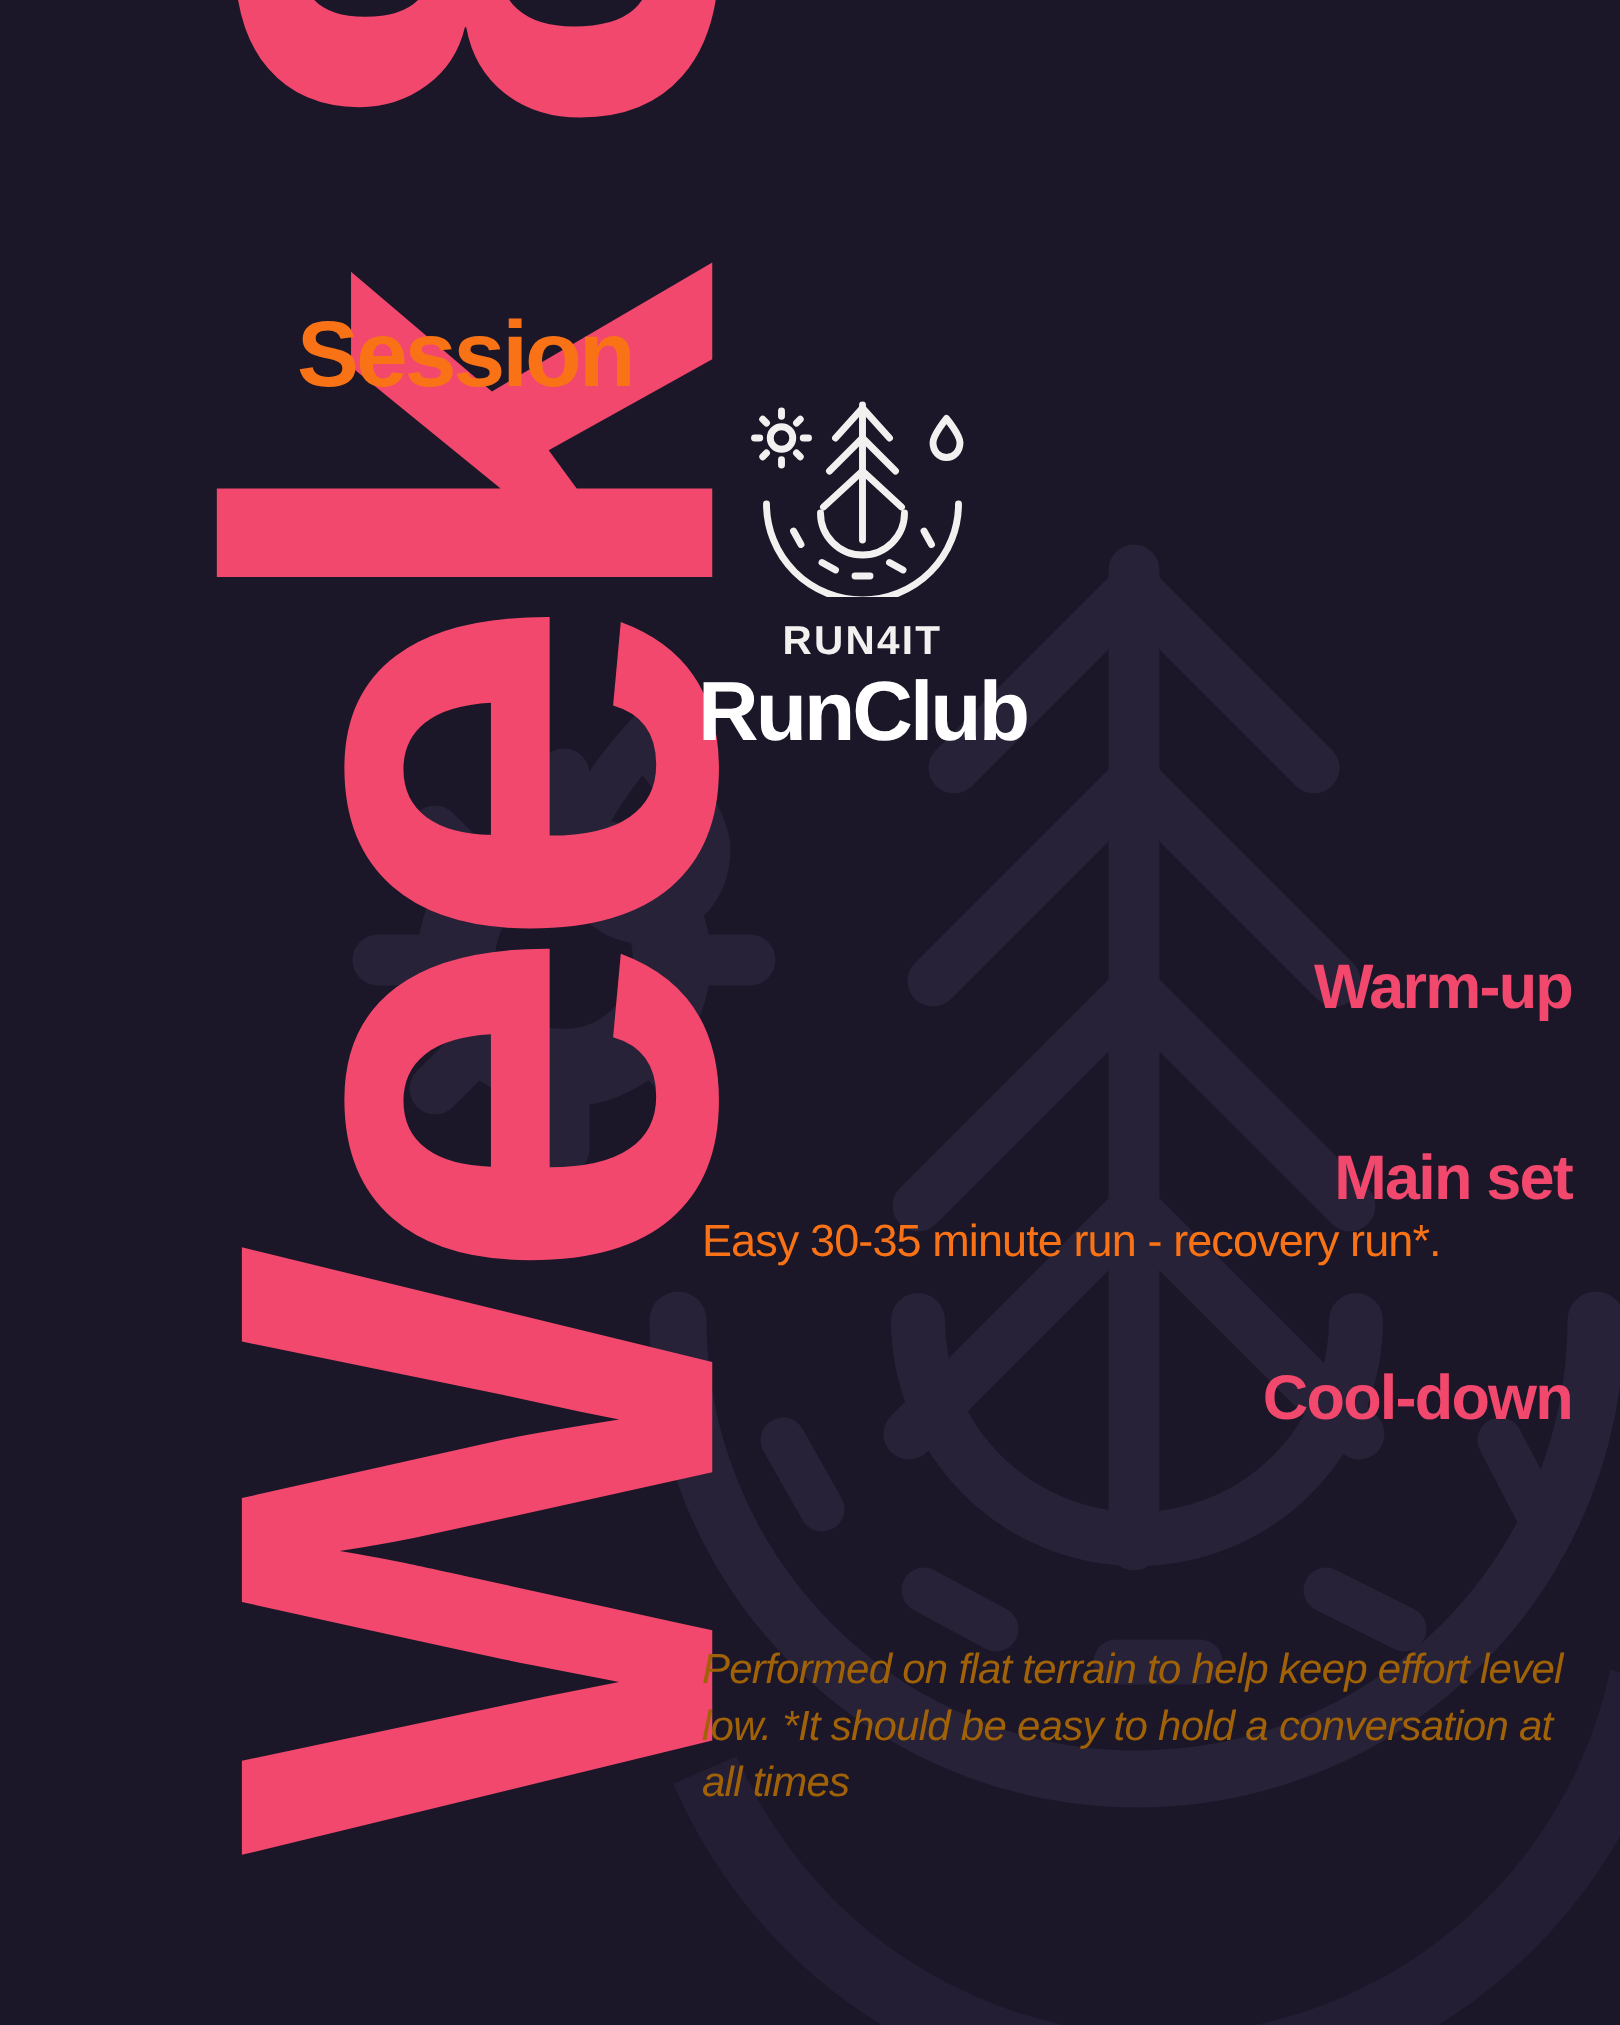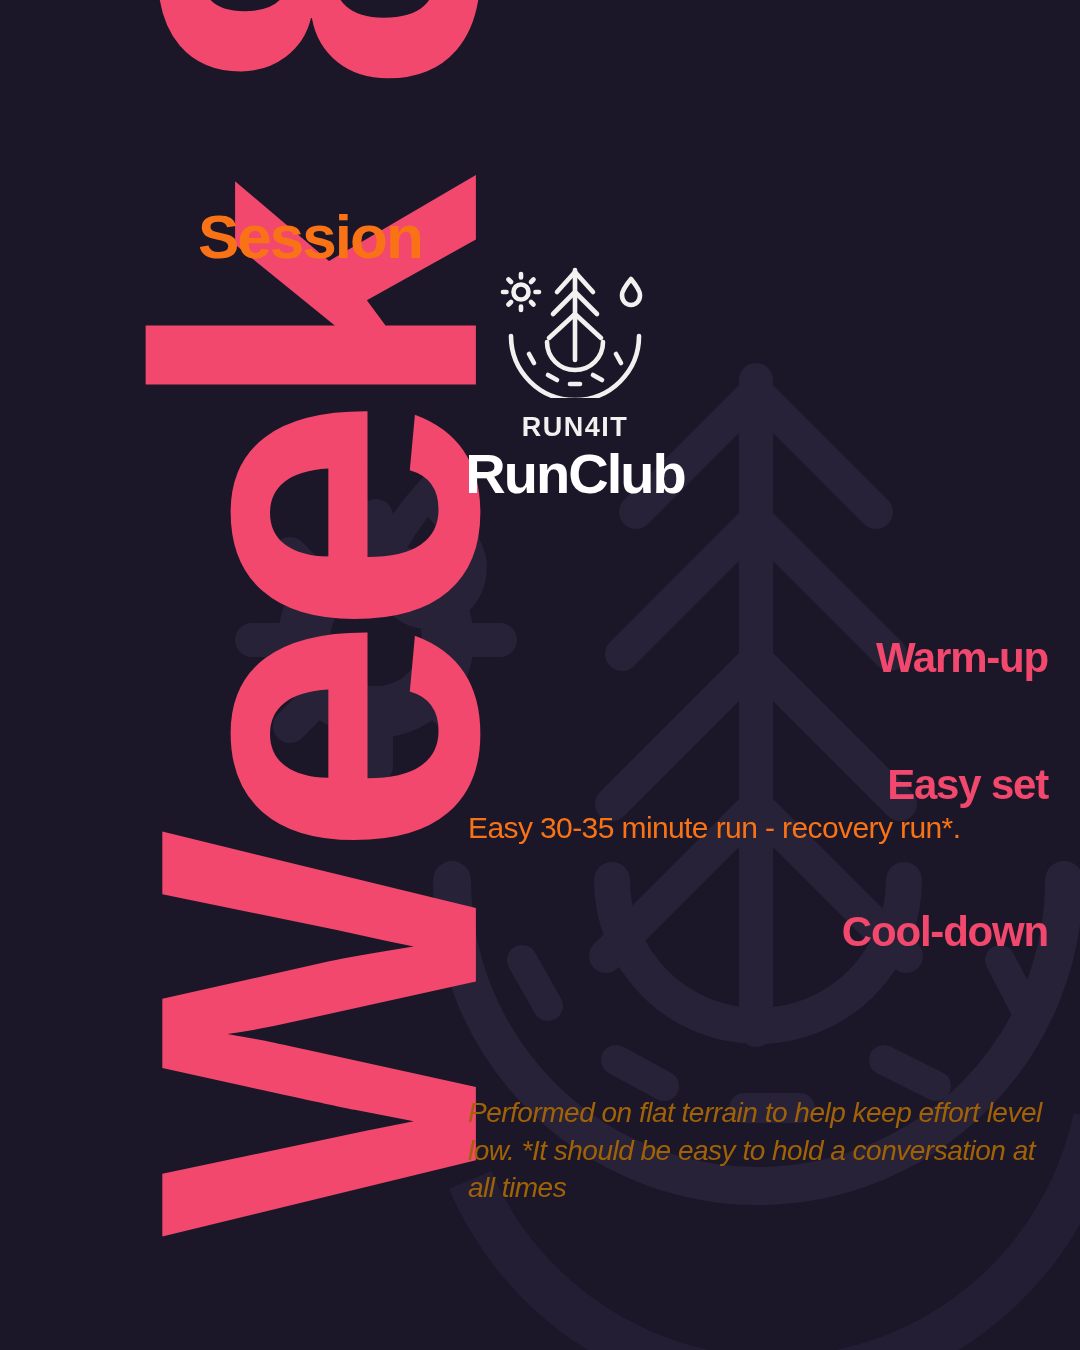--- a/index.html
+++ b/index.html
@@ -218,21 +218,21 @@
   <div class="content">
 
     <div class="block">
       <div class="blk-head">Warm-up</div>
       <div class="blk-body"></div>
     </div>
 
     <div class="gap-1"></div>
 
     <div class="block">
-      <div class="blk-head">Easy set</div>
+      <div class="blk-head">Main set</div>
       <div class="blk-body">Easy 30-35 minute run - recovery run*.</div>
     </div>
 
     <div class="gap-2"></div>
 
     <div class="block">
       <div class="blk-head">Cool-down</div>
       <div class="blk-body"></div>
     </div>
 

